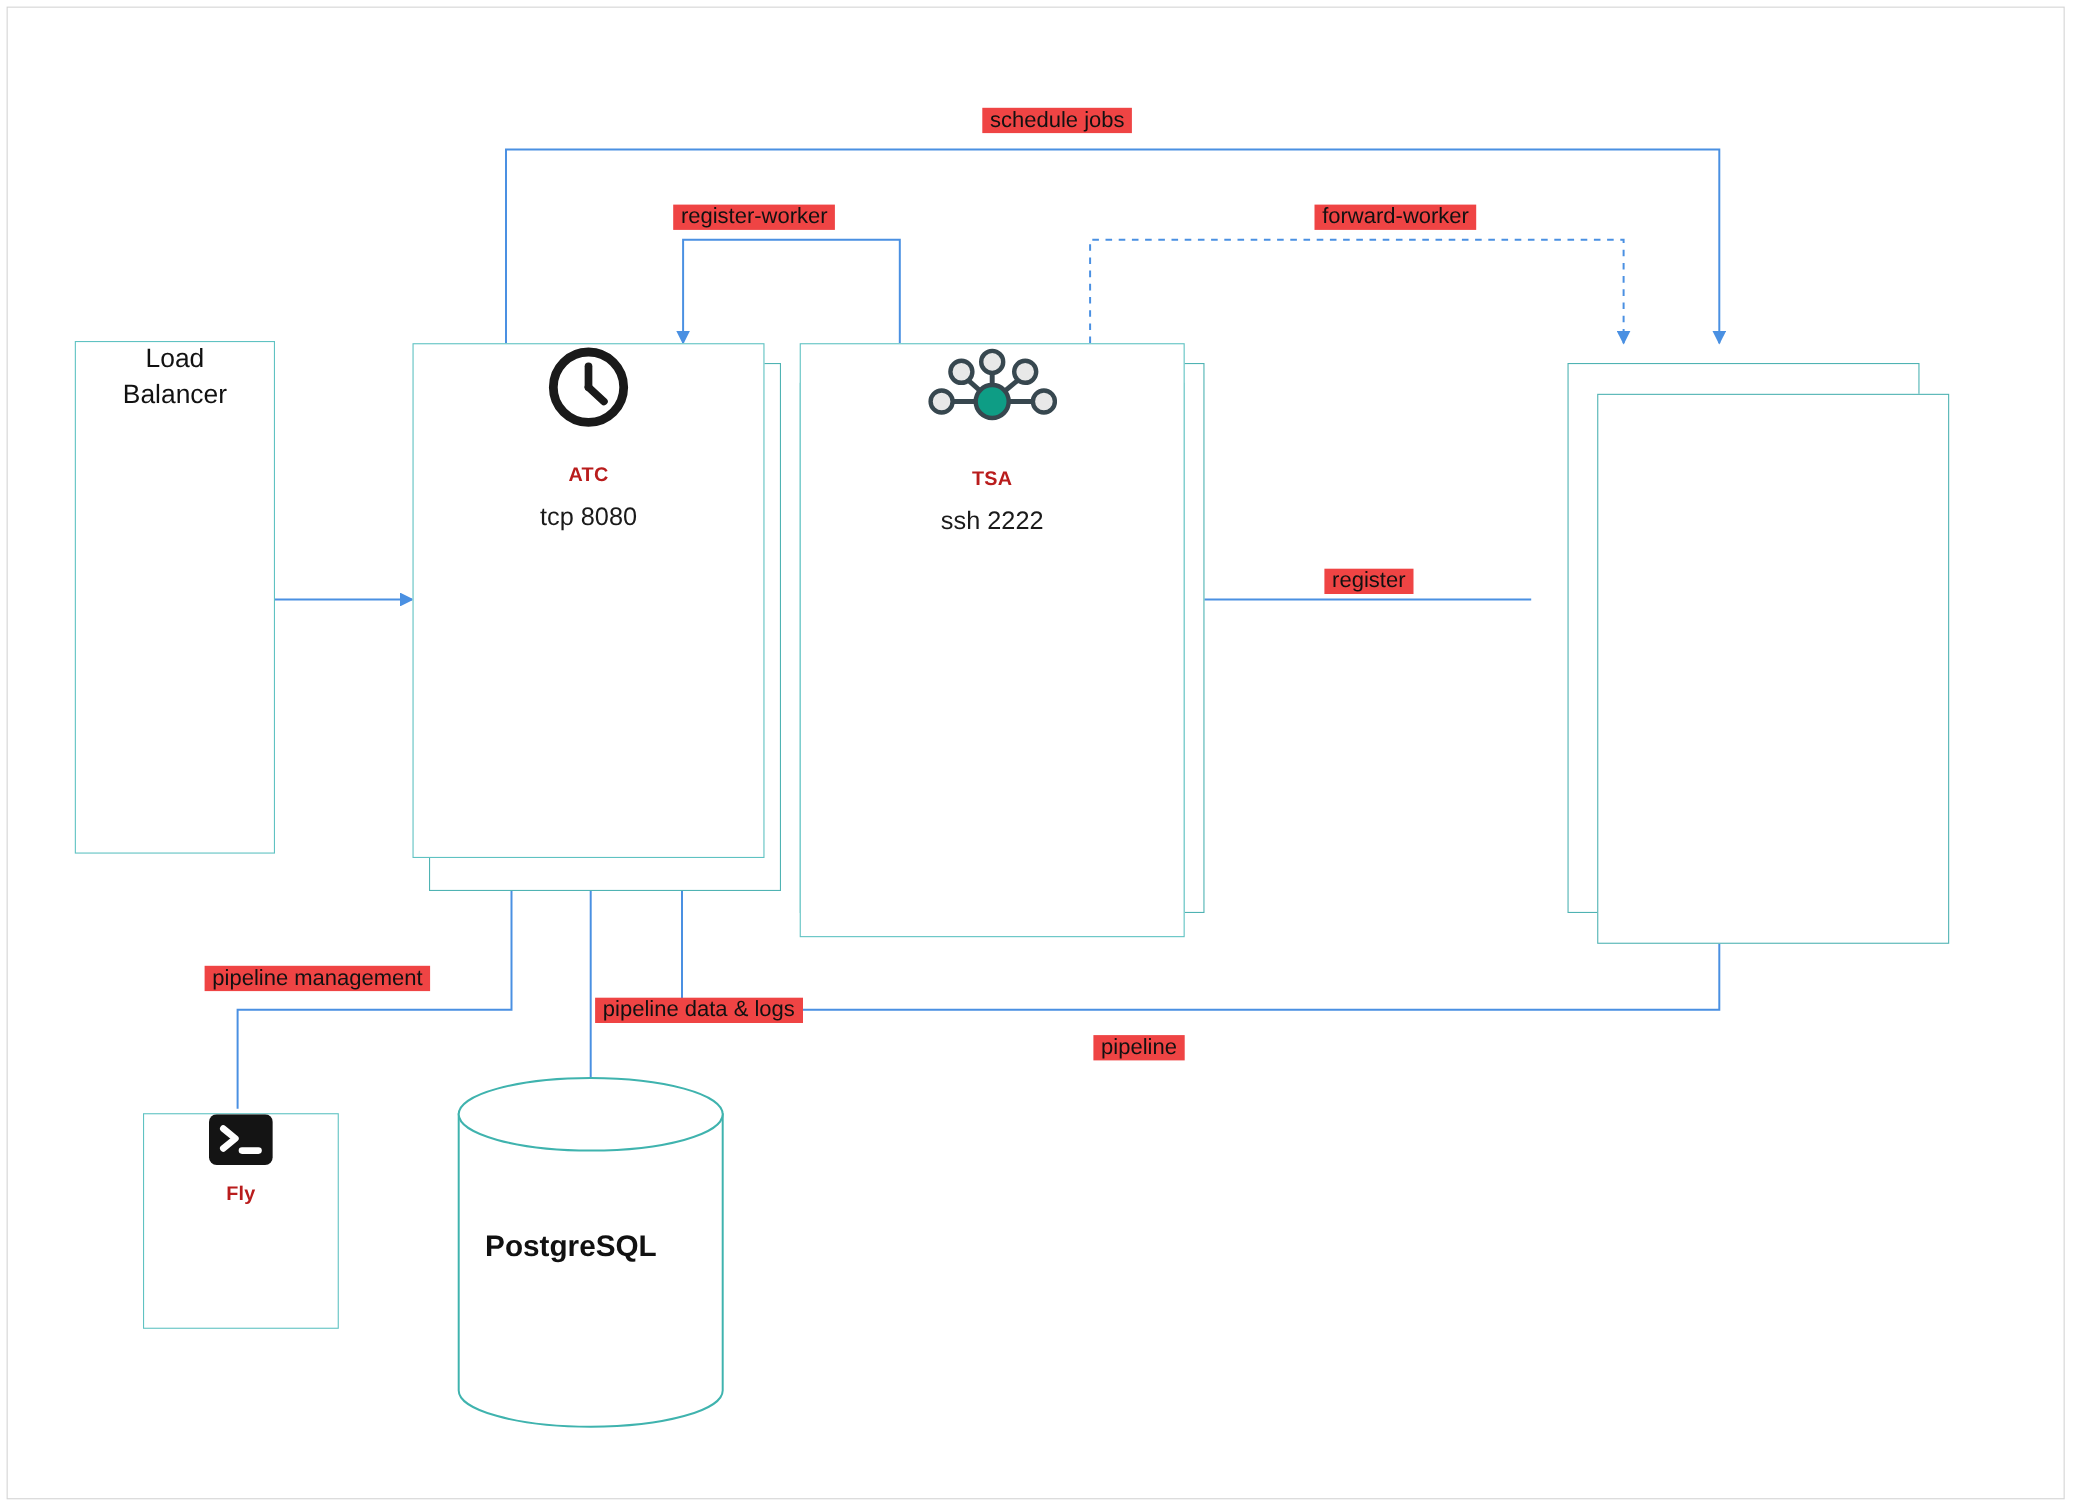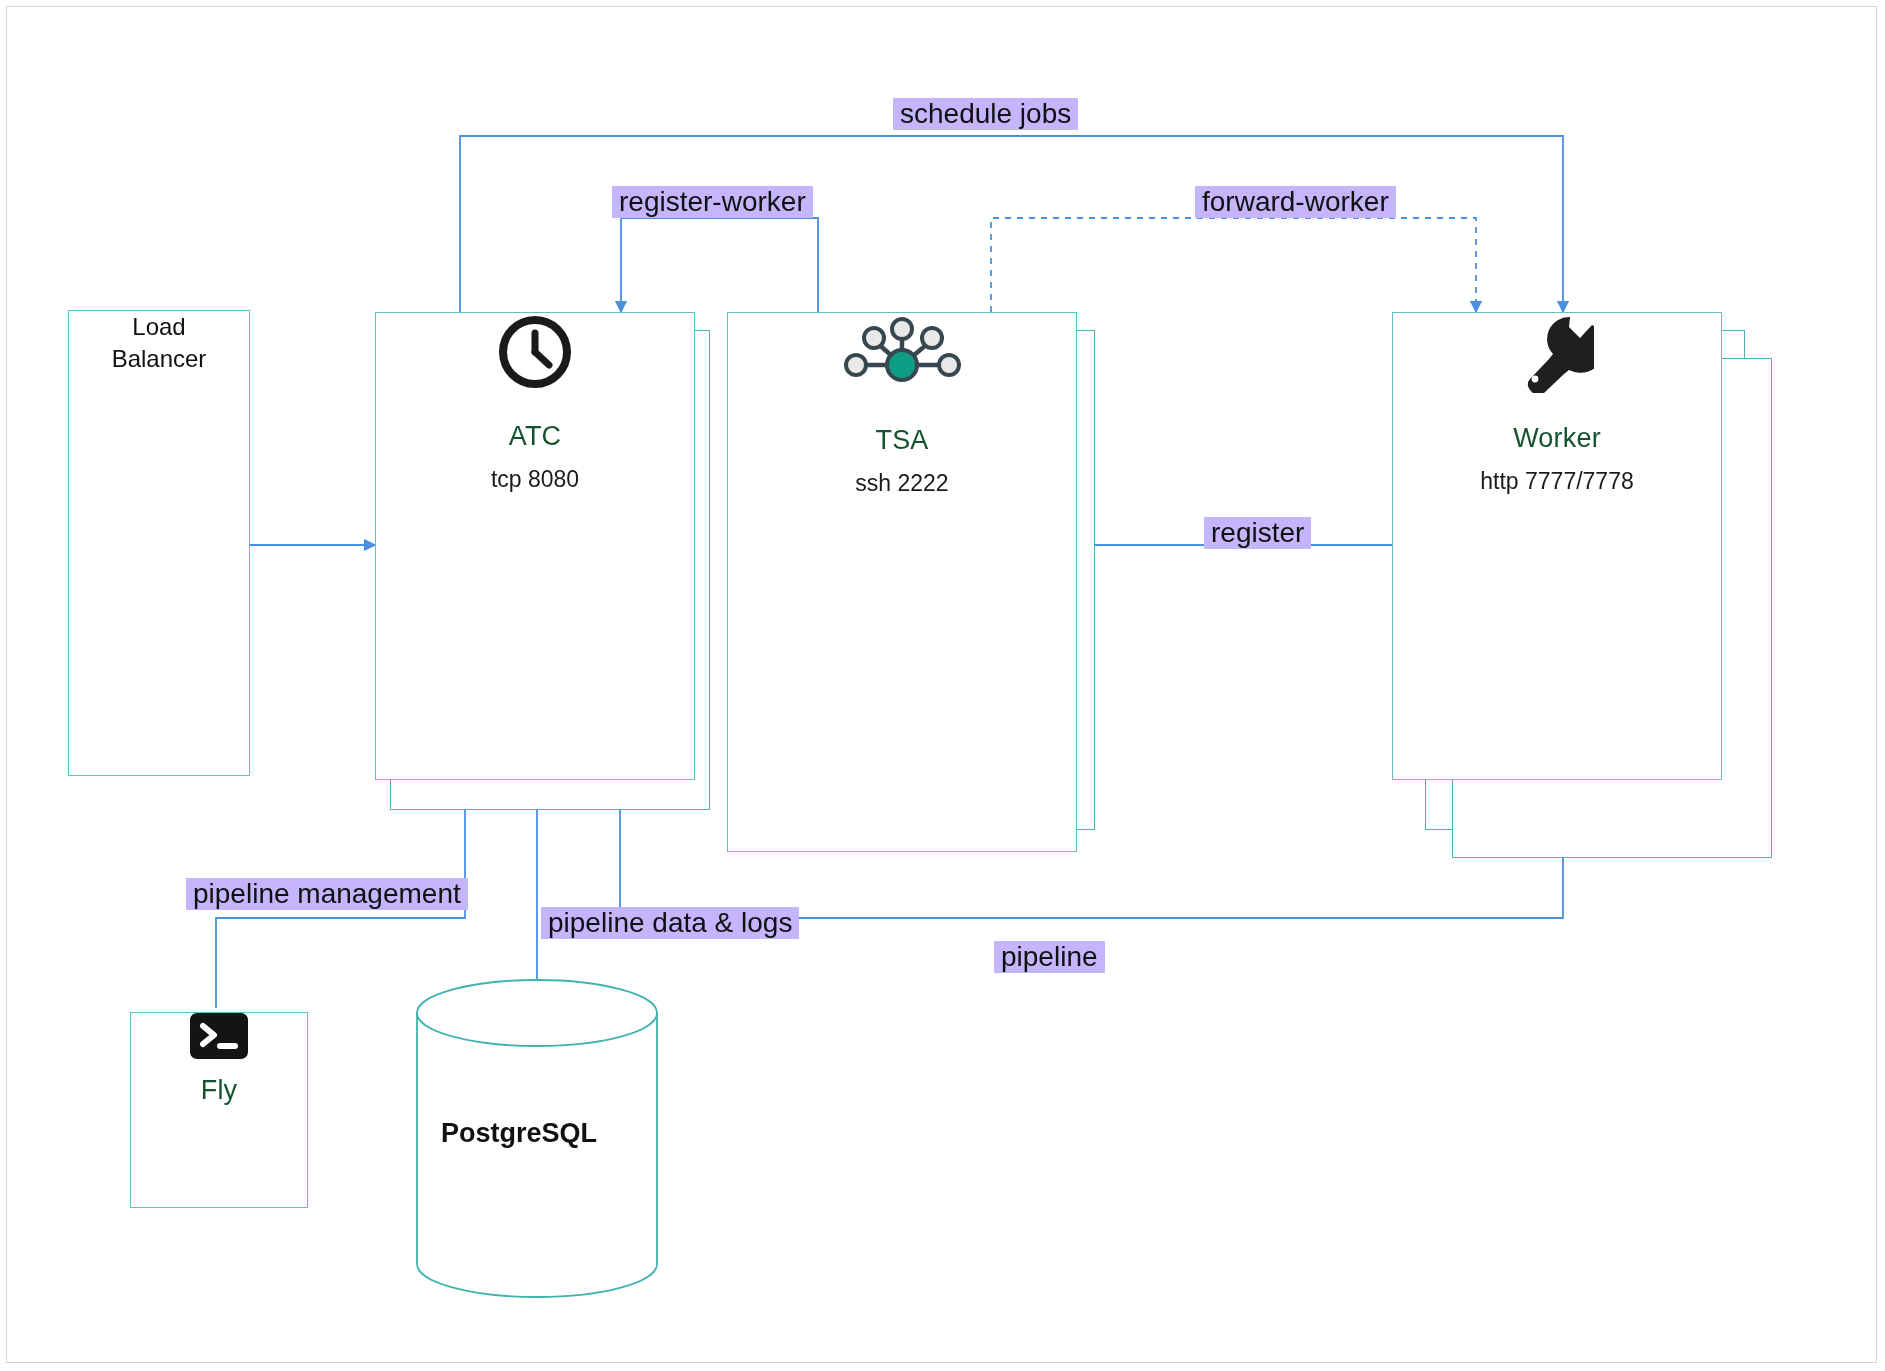--- a/index.html
+++ b/index.html
@@ -36,23 +36,23 @@
     position: absolute;
     box-sizing: border-box;
     background: #ffffff;
     border: 1.6px solid #5fc2c2;
     display: flex;
     flex-direction: column;
     align-items: center;
     justify-content: flex-start;
   }
   .node-title {
-    font-weight: normal;
-    font-size: 27px;
-    color: #14532d;
+    font-weight: bold;
+    font-size: 18px;
+    color: #b91c1c;
     letter-spacing: 0.2px;
     text-align: center;
   }
   .node-sub {
     font-size: 23px;
     color: #1a1a1a;
     margin-top: 14px;
     text-align: center;
   }
   .plain-label {
@@ -62,24 +62,24 @@
     line-height: 1.35;
   }
   .icon-wrap {
     display: flex;
     align-items: center;
     justify-content: center;
     margin-bottom: 30px;
   }
   .edge-label {
     position: absolute;
-    font-size: 28px;
+    font-size: 20px;
     color: #111111;
     white-space: nowrap;
-    background: #c4b5fd;
+    background: #ef4444;
     padding: 0 7px;
   }
   .db-label {
     position: absolute;
     font-weight: bold;
     font-size: 27px;
     color: #111111;
     white-space: nowrap;
     text-align: center;
   }
@@ -165,30 +165,20 @@
         </g>
         <circle cx="59" cy="52" r="15" fill="#0e9d85" stroke="#37474f" stroke-width="4"></circle>
       </svg>
     </span>
     <div class="node-title">TSA</div>
     <div class="node-sub">ssh 2222</div>
   </div>
 
   <div class="stack-card" style="left:1425px; top:330px; width:320px; height:500px;"></div>
   <div class="stack-card" style="left:1452px; top:358px; width:320px; height:500px;"></div>
-  <div class="node" style="left:1392px; top:312px; width:330px; height:468px;">
-    <span class="icon-wrap">
-      <svg width="74" height="80" viewBox="0 0 74 80" xmlns="http://www.w3.org/2000/svg">
-        <path d="M50 4 a22 22 0 0 0 -17 37 l-4 5 -19 20 a8 8 0 0 0 0 11 l3 3 a8 8 0 0 0 11 0 l20 -19 5 -4 a22 22 0 0 0 23 -45 l-12 13 -11 -11 z" fill="#1f1f1f"></path>
-        <circle cx="15" cy="66" r="3.4" fill="#ffffff"></circle>
-      </svg>
-    </span>
-    <div class="node-title">Worker</div>
-    <div class="node-sub">http 7777/7778</div>
-  </div>
 
   <div class="node" style="left:130px; top:1012px; width:178px; height:196px;">
     <span class="icon-wrap" style="margin-bottom:16px;">
       <svg width="58" height="46" viewBox="0 0 58 46" xmlns="http://www.w3.org/2000/svg">
         <rect x="0" y="0" width="58" height="46" rx="7" fill="#141414"></rect>
         <polyline points="13,13 24,22 13,31" fill="none" stroke="#ffffff" stroke-width="6" stroke-linecap="round" stroke-linejoin="round"></polyline>
         <line x1="30" y1="33" x2="45" y2="33" stroke="#ffffff" stroke-width="6" stroke-linecap="round"></line>
       </svg>
     </span>
     <div class="node-title">Fly</div>

